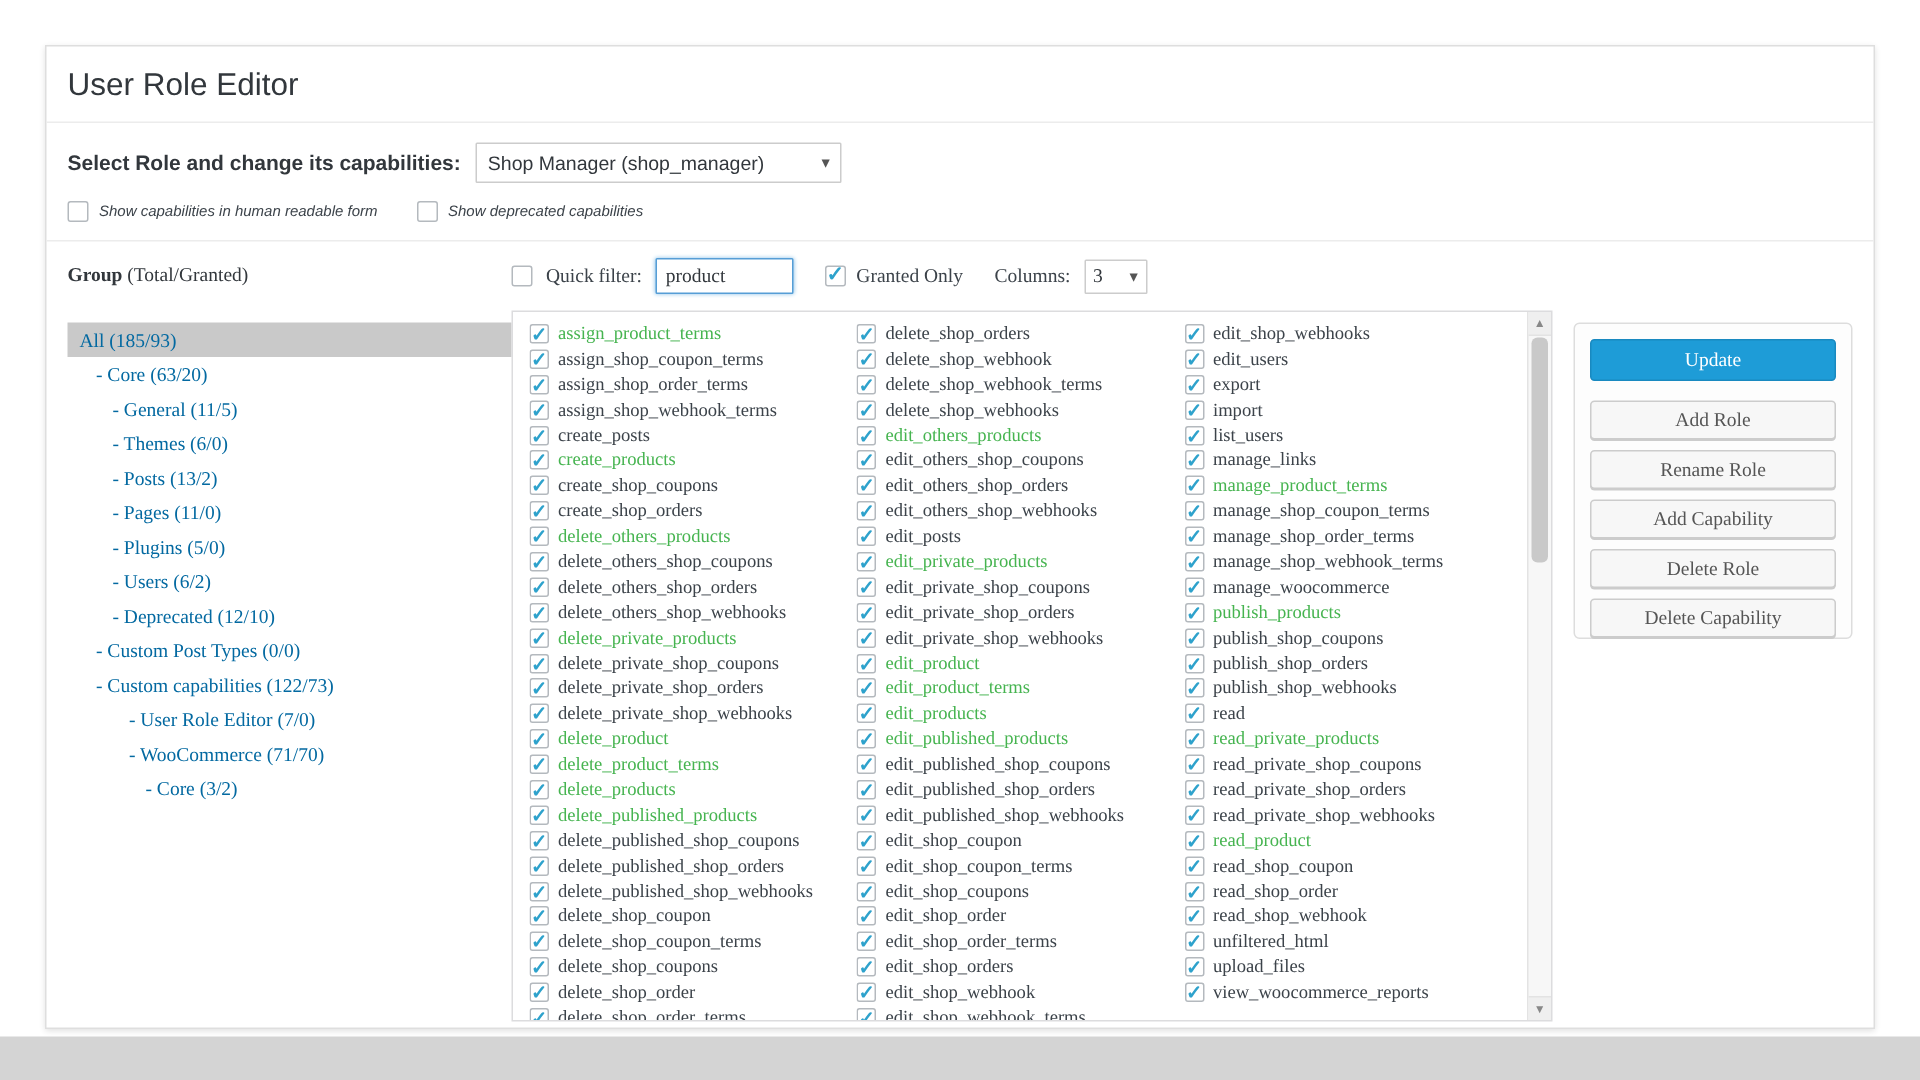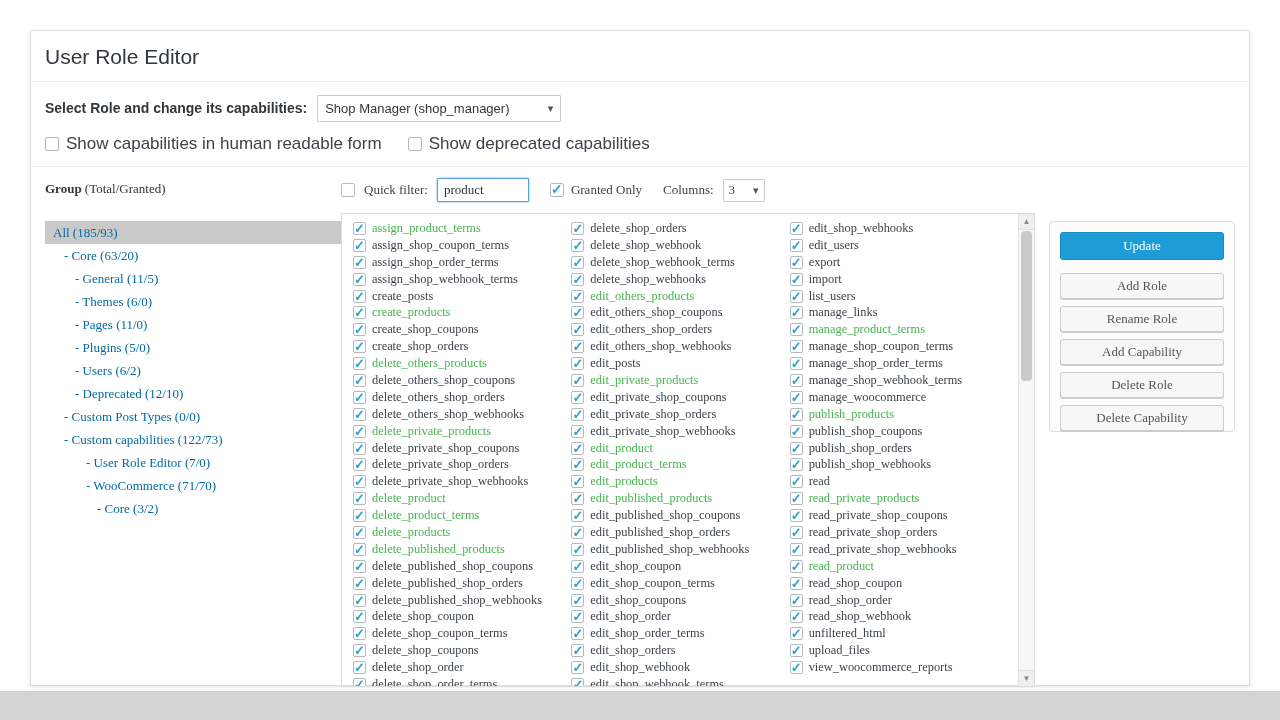--- a/index.html
+++ b/index.html
@@ -21,21 +21,21 @@
   .role-row { display:flex; align-items:center; gap:10px; margin:11px 0 0; height:30px; }
   .role-label { font-weight:bold; font-size:14px; color:#32373c; }
   .fselect {
     display:inline-flex; align-items:center; justify-content:space-between;
     border:1px solid #ccc; background:#fff; font-size:13px; color:#32373c;
     padding:0 7px; height:27px; cursor:pointer; border-radius:1px;
   }
   .role-select { width:244px; }
   .caret { font-size:11px; color:#555; margin-left:8px; }
 
-  .opts-row { display:flex; align-items:center; gap:26px; margin:11px 0 12px; font-size:17px; }
+  .opts-row { display:flex; align-items:center; gap:26px; margin:11px 0 12px; font-size:10px;font-style:italic; }
   .cb-group { display:inline-flex; align-items:center; gap:7px; cursor:pointer; }
 
   .cb {
     width:14px; height:14px; flex:none; border:1px solid #b4b9be; background:#fff;
     border-radius:2px; display:inline-flex; align-items:center; justify-content:center;
     font-size:14px; font-weight:bold; color:#2ea2cc; line-height:1; cursor:pointer; overflow:visible;
   }
 
   .main { display:flex; padding-top:6px; height:520px;font-family:Liberation Serif, serif; }
 
@@ -115,20 +115,21 @@
     <div class="groups-panel">
       <div class="groups-header">
         <b>Group</b>
         <span>(Total/Granted)</span>
       </div>
       <ul class="groups-list" id="groups-list">
           <li class="selected" style="padding-left: 8px;">All (185/93)</li>
           <li style="padding-left: 19px;">- Core (63/20)</li>
           <li style="padding-left: 30px;">- General (11/5)</li>
           <li style="padding-left: 30px;">- Themes (6/0)</li>
+          <li style="padding-left: 30px;">- Posts (13/2)</li>
           <li style="padding-left: 30px;">- Pages (11/0)</li>
           <li style="padding-left: 30px;">- Plugins (5/0)</li>
           <li style="padding-left: 30px;">- Users (6/2)</li>
           <li style="padding-left: 30px;">- Deprecated (12/10)</li>
           <li style="padding-left: 19px;">- Custom Post Types (0/0)</li>
           <li style="padding-left: 19px;">- Custom capabilities (122/73)</li>
           <li style="padding-left: 41px;">- User Role Editor (7/0)</li>
           <li style="padding-left: 41px;">- WooCommerce (71/70)</li>
           <li style="padding-left: 52px;">- Core (3/2)</li>
         </ul>

